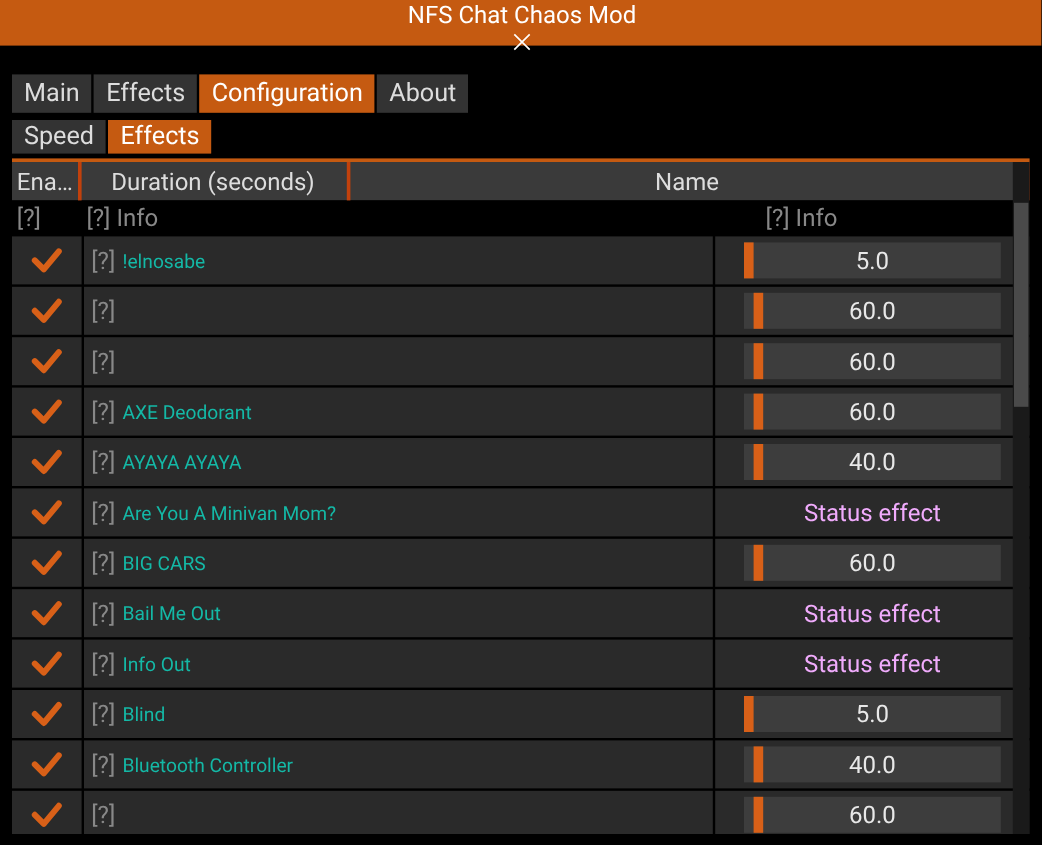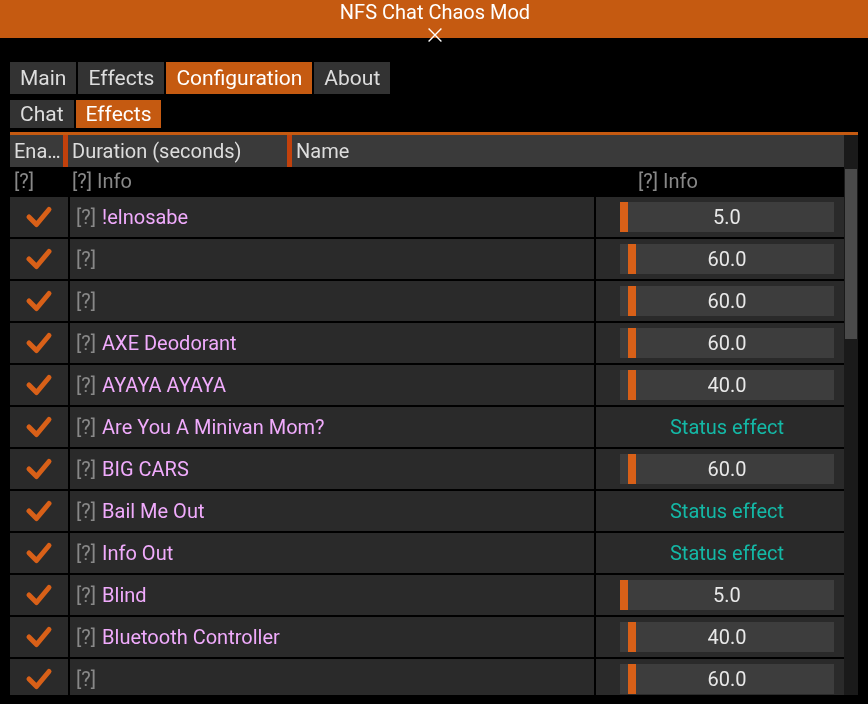--- a/index.html
+++ b/index.html
@@ -55,24 +55,25 @@
   position: relative;
 }
 .table-header {
   display: flex;
   background: #3a3a3a;
   color: #ddd;
   font-size: 20px;
 }
 .th {
   padding: 4px 6px 4px 4px;
-  border-right: 5px solid #c2410c;
+  border-right: 3px solid #c2410c;
   overflow: hidden;
   white-space: nowrap;
   text-overflow: clip;
+  text-align: center;
 }
 .col-enable { width: 58px; }
 .col-name { flex: 1; }
 .col-duration { width: 224px; }
 
 .filter-row { display: flex; background: #000; }
 .filter-cell {
   padding: 2px 4px;
   color: #888;
   font-size: 20px;
@@ -97,39 +98,39 @@
 .cell.col-enable { width: 58px; justify-content: center; margin-right: 2px; }
 .cell.col-name { flex: 1; margin-right: 2px; padding-left: 6px; }
 .cell.col-duration { width: 262px; padding: 0; position: relative; }
 
 .check svg { width: 30px; height: 30px; display: block; }
 .help-icon {
   color: #888;
   font-size: 20px;
   margin-right: 6px;
 }
-.name-text { color: #f0abfc; font-size: 20px; text-align: center; }
+.name-text { color: #14b8a6; font-size: 16px; text-align: center; }
 
 .slider {
   width: 214px; height: 30px;
   margin: 0 auto;
   background: #3d3d3d;
   position: relative;
   display: flex;
   align-items: center;
   justify-content: center;
 }
 .slider-handle {
   position: absolute;
   width: 8px; height: 30px;
   background: #d86018;
   top: 0;
 }
 .slider-value { color: #e8e8e8; font-size: 20px; position: relative; z-index: 1; }
-.status-text { color: #14b8a6; font-size: 20px; margin: 0 auto; }
+.status-text { color: #f0abfc; font-size: 20px; margin: 0 auto; }
 
 .scrollbar {
   position: absolute;
   right: 0; top: 0;
   width: 14px;
   height: 100%;
   background: #1a1a1a;
 }
 .scrollbar-thumb {
   position: absolute;
@@ -152,21 +153,21 @@
 </div>
 
 <div class="content">
   <div class="tabbar" id="tabbar">
       <div class="tab">Main</div>
       <div class="tab">Effects</div>
       <div class="tab active">Configuration</div>
       <div class="tab">About</div>
     </div>
   <div class="subtabbar" id="subtabbar">
-      <div class="subtab">Chat</div>
+      <div class="subtab">Speed</div>
       <div class="subtab active">Effects</div>
     </div>
   <div class="hr-orange"></div>
 
   <div class="table-wrap">
     <div class="table-header">
       <div class="th col-enable">Ena…</div>
       <div class="th col-duration">Duration (seconds)</div>
       <div class="th col-name">Name</div>
     </div>

